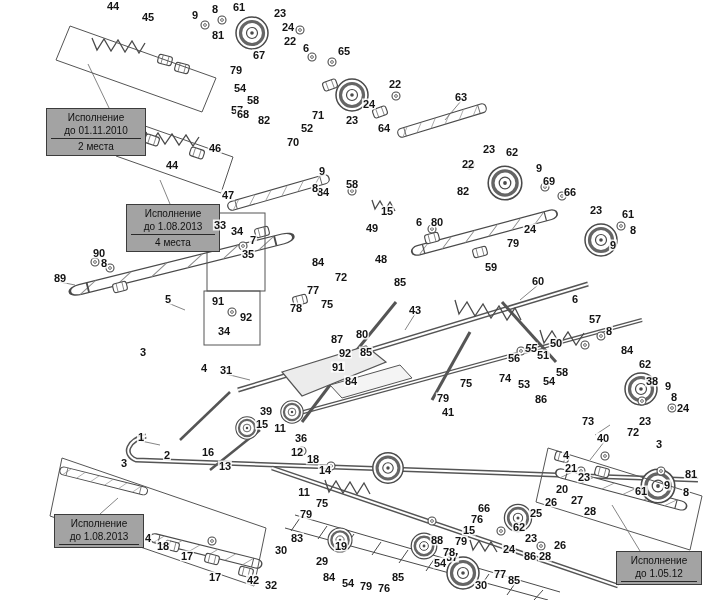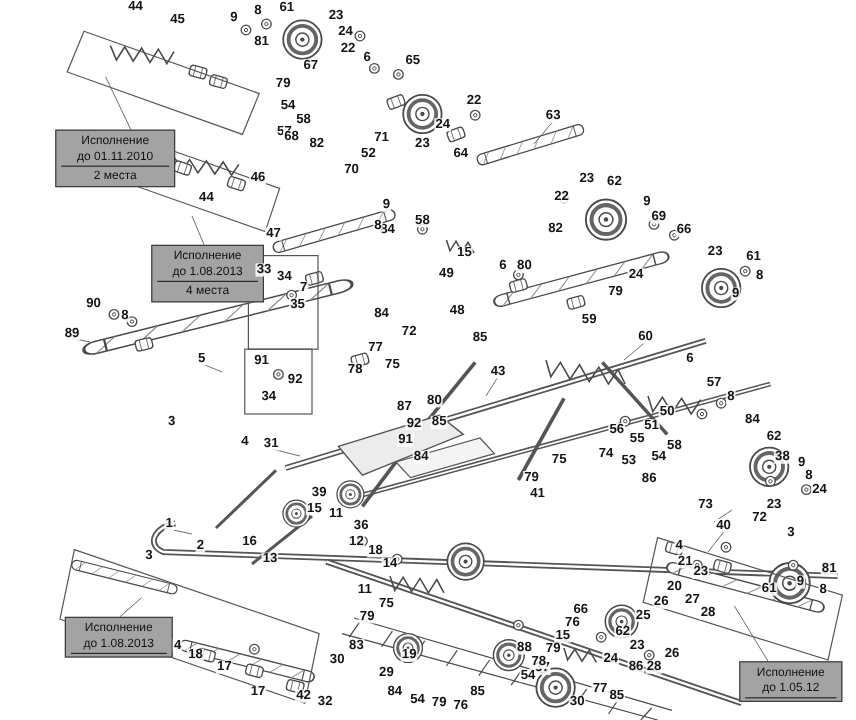--- a/index.html
+++ b/index.html
@@ -269,21 +269,21 @@
       <span class="callout" style="left: 512px; top: 152px;">62</span>
       <span class="callout" style="left: 468px; top: 164px;">22</span>
       <span class="callout" style="left: 539px; top: 168px;">9</span>
       <span class="callout" style="left: 549px; top: 181px;">69</span>
       <span class="callout" style="left: 570px; top: 192px;">66</span>
       <span class="callout" style="left: 463px; top: 191px;">82</span>
       <span class="callout" style="left: 596px; top: 210px;">23</span>
       <span class="callout" style="left: 628px; top: 214px;">61</span>
       <span class="callout" style="left: 633px; top: 230px;">8</span>
       <span class="callout" style="left: 613px; top: 245px;">9</span>
-      <span class="callout" style="left: 78px; top: 253px;">90</span>
+      <span class="callout" style="left: 99px; top: 253px;">90</span>
       <span class="callout" style="left: 104px; top: 263px;">8</span>
       <span class="callout" style="left: 60px; top: 278px;">89</span>
       <span class="callout" style="left: 168px; top: 299px;">5</span>
       <span class="callout" style="left: 220px; top: 225px;">33</span>
       <span class="callout" style="left: 237px; top: 231px;">34</span>
       <span class="callout" style="left: 253px; top: 240px;">7</span>
       <span class="callout" style="left: 248px; top: 254px;">35</span>
       <span class="callout" style="left: 218px; top: 301px;">91</span>
       <span class="callout" style="left: 246px; top: 317px;">92</span>
       <span class="callout" style="left: 224px; top: 331px;">34</span>
@@ -311,21 +311,21 @@
       <span class="callout" style="left: 668px; top: 386px;">9</span>
       <span class="callout" style="left: 674px; top: 397px;">8</span>
       <span class="callout" style="left: 683px; top: 408px;">24</span>
       <span class="callout" style="left: 645px; top: 421px;">23</span>
       <span class="callout" style="left: 588px; top: 421px; text-align: right;">73</span>
       <span class="callout" style="left: 633px; top: 432px;">72</span>
       <span class="callout" style="left: 659px; top: 444px;">3</span>
       <span class="callout" style="left: 556px; top: 343px;">50</span>
       <span class="callout" style="left: 543px; top: 355px;">51</span>
       <span class="callout" style="left: 514px; top: 358px;">56</span>
-      <span class="callout" style="left: 531px; top: 366px;">55</span>
+      <span class="callout" style="left: 531px; top: 348px; font-style: italic;">55</span>
       <span class="callout" style="left: 562px; top: 372px;">58</span>
       <span class="callout" style="left: 549px; top: 381px;">54</span>
       <span class="callout" style="left: 524px; top: 384px;">53</span>
       <span class="callout" style="left: 541px; top: 399px;">86</span>
       <span class="callout" style="left: 505px; top: 378px;">74</span>
       <span class="callout" style="left: 443px; top: 398px;">79</span>
       <span class="callout" style="left: 466px; top: 383px;">75</span>
       <span class="callout" style="left: 448px; top: 412px;">41</span>
       <span class="callout" style="left: 143px; top: 352px;">3</span>
       <span class="callout" style="left: 204px; top: 368px;">4</span>

